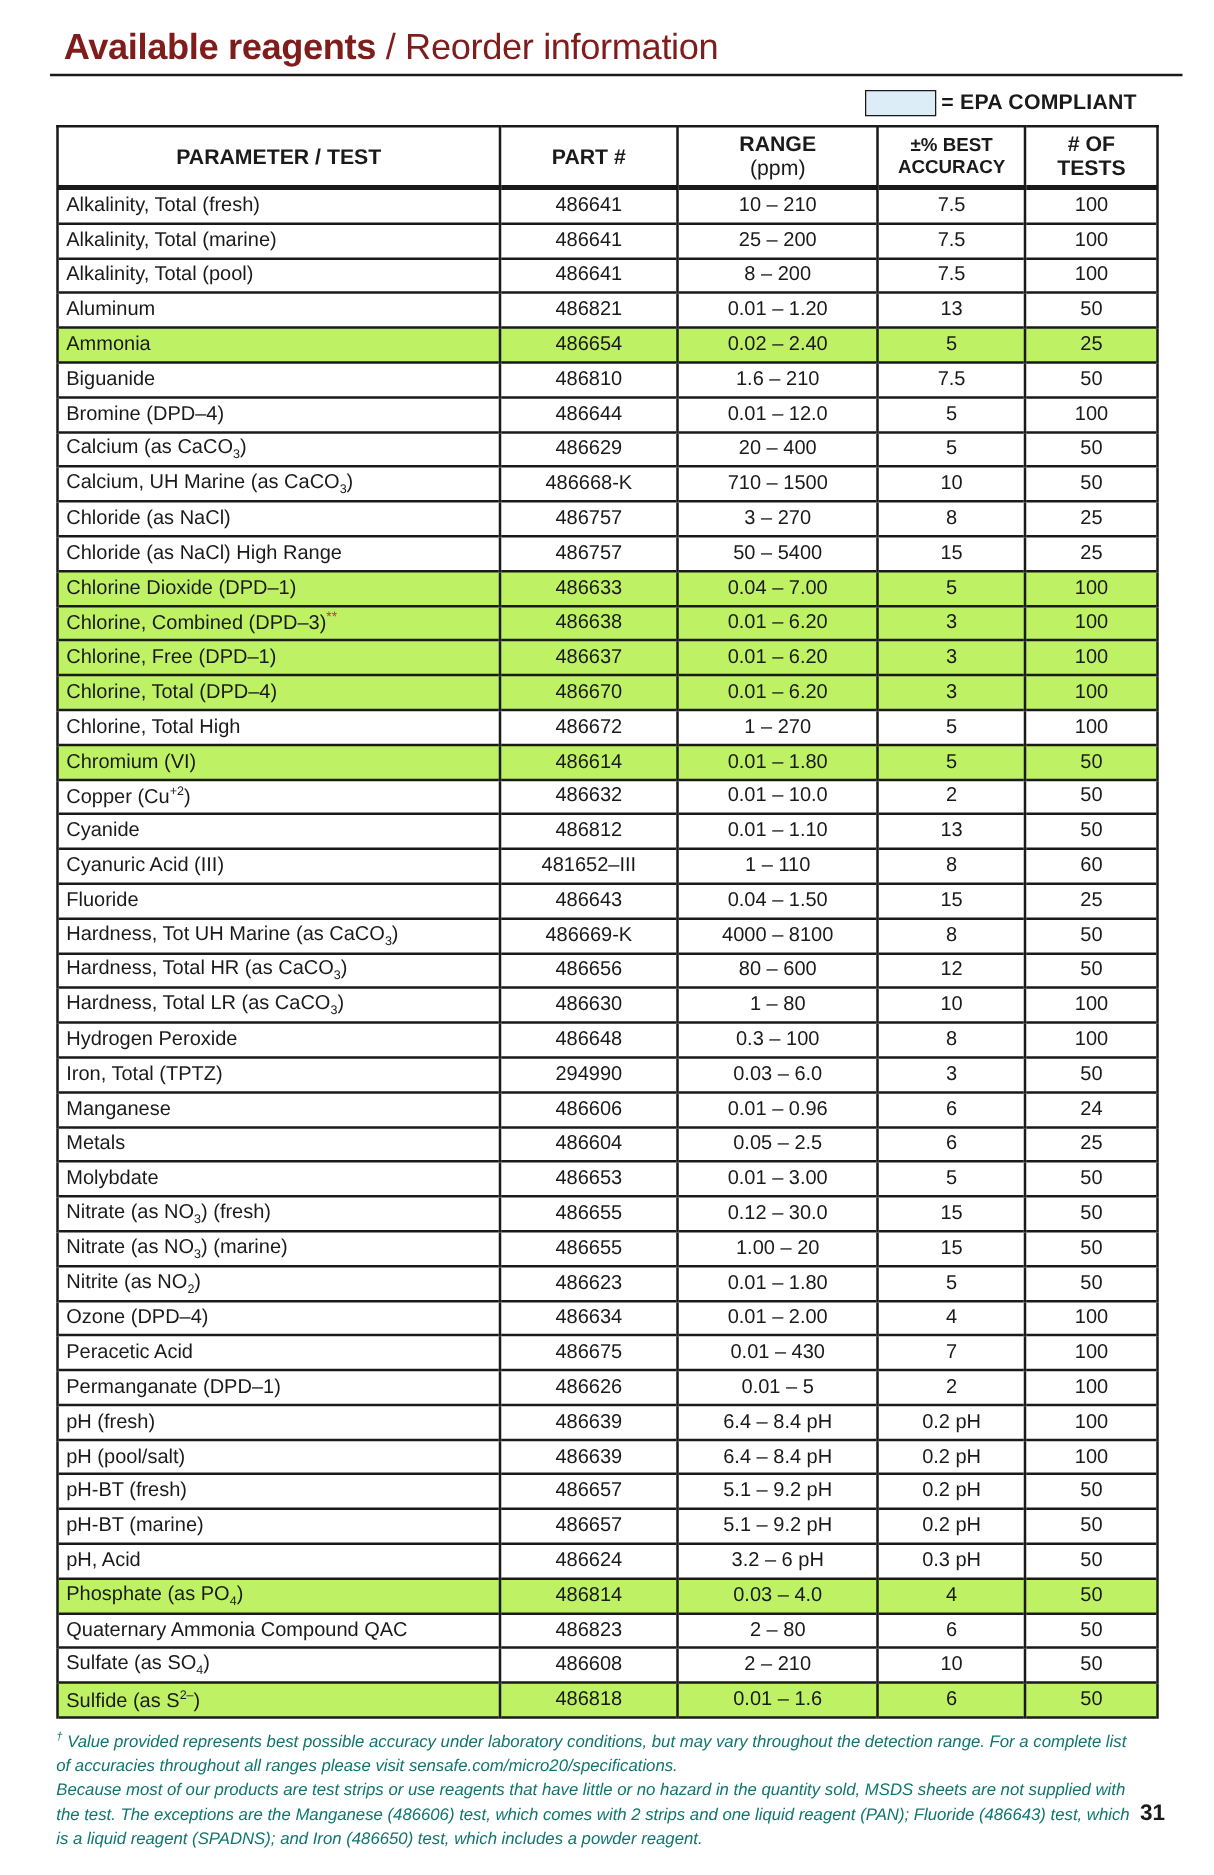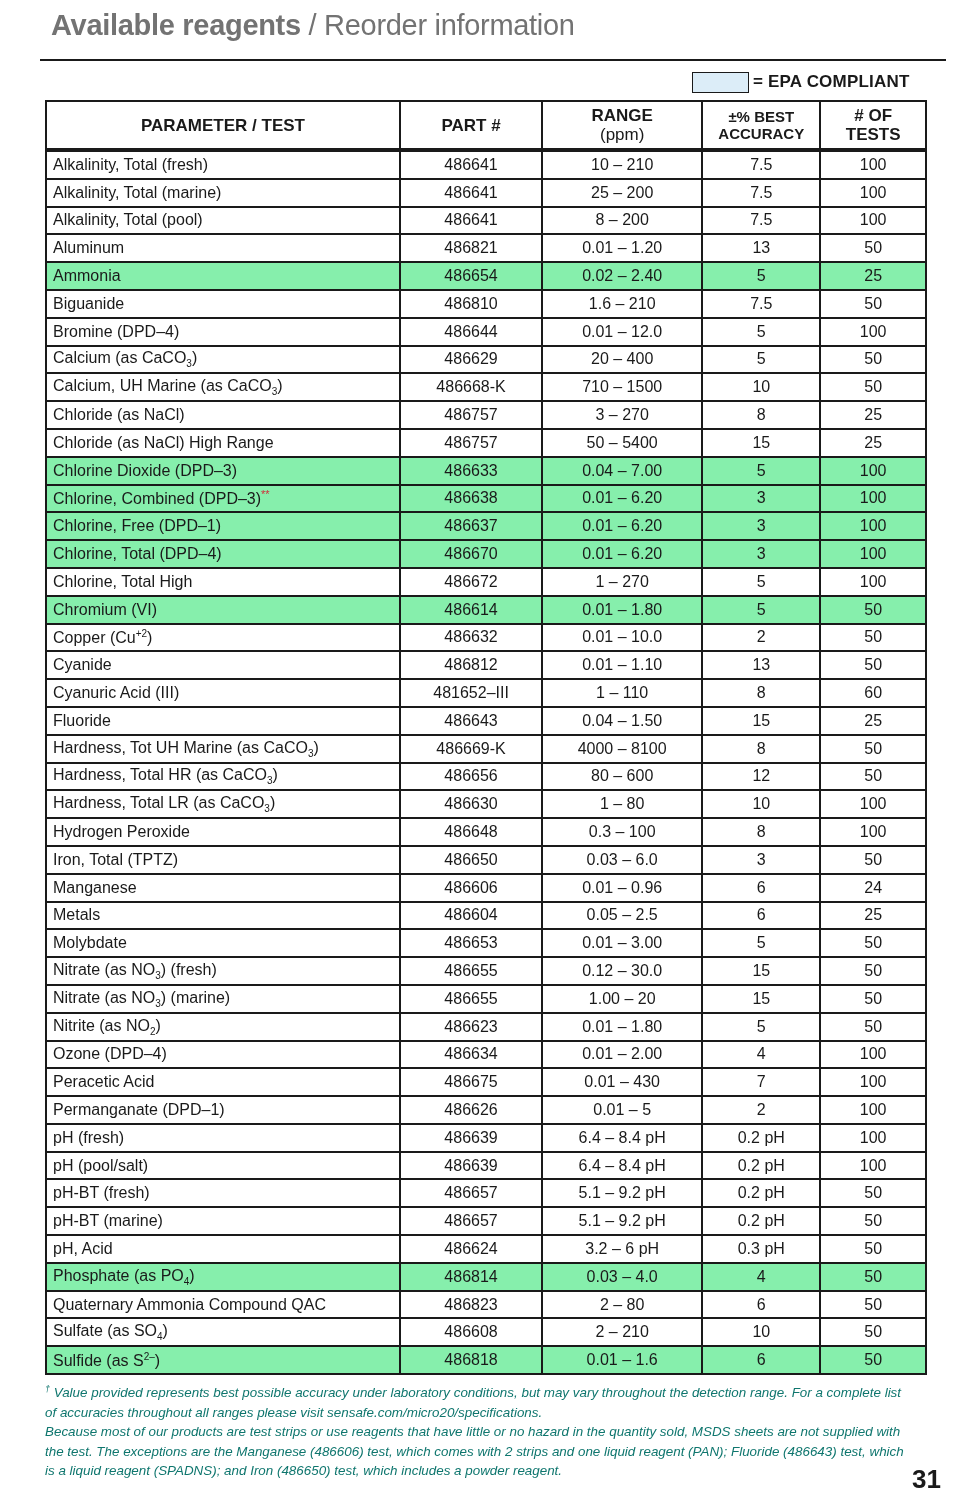--- a/index.html
+++ b/index.html
@@ -1,38 +1,38 @@
 <!DOCTYPE html>
 <html><head>
   <meta charset="utf-8">
   <style>
     html, body { margin: 0; padding: 0; background: #ffffff; }
     body { width: 971px; height: 1500px; position: relative; font-family: "Liberation Sans", sans-serif; color: #1a1a1a; overflow: hidden; }
-    .title { position: absolute; left: 51px; top: 9px; font-size: 29px; color: #737373; letter-spacing: -0.3px; white-space: nowrap; }
+    .title { position: absolute; left: 51px; top: 22px; font-size: 29px; color: #7f1d1d; letter-spacing: -0.3px; white-space: nowrap; }
     .title .bold { font-weight: bold; }
     .title-rule { position: absolute; left: 40px; top: 59px; width: 906px; height: 2px; background: #1a1a1a; }
     .legend { position: absolute; left: 692px; top: 70px; height: 24px; display: flex; align-items: center; }
     .legend .swatch { width: 57px; height: 21px; background: #dcedf8; border: 1.5px solid #1a1a1a; box-sizing: border-box; }
     .legend .label { margin-left: 4px; font-size: 17px; font-weight: bold; letter-spacing: 0.2px; }
     table.reagents { position: absolute; left: 45px; top: 100px; width: 882px; border-collapse: collapse; border: 2.5px solid #1a1a1a; }
     table.reagents th { font-weight: bold; font-size: 17px; text-align: center; border: 2px solid #1a1a1a; border-bottom: 4px solid #1a1a1a; height: 46px; padding: 0; line-height: 19px; }
     table.reagents td { font-size: 16px; height: 25.8px; padding: 0; border-left: 2px solid #1a1a1a; border-right: 2px solid #1a1a1a; border-top: 2px solid #1a1a1a; text-align: center; white-space: nowrap; }
     table.reagents td.param { text-align: left; padding-left: 6px; }
-    tr.epa td { background: #86efac; }
+    tr.epa td { background: #bef264; }
     .col-param { width: 354px; }
     .col-part { width: 142px; }
     .col-range { width: 160px; }
     .col-acc { width: 117px; }
     .col-tests { width: 105px; }
     .stars { color: #d0303a; font-size: 11px; vertical-align: super; }
     .sub { font-size: 10px; vertical-align: sub; }
     .sup { font-size: 10px; vertical-align: super; }
     .footnotes { position: absolute; left: 45px; top: 1380px; width: 870px; font-size: 13.4px; font-style: italic; line-height: 19.5px; color: #0f766e; }
     .footnotes .dagger { font-size: 9px; vertical-align: super; }
-    .page-num { position: absolute; left: 912px; top: 1440px; font-size: 26px; font-weight: bold; margin-top: 24px; }
+    .page-num { position: absolute; left: 912px; top: 1440px; font-size: 18px; font-weight: bold; }
   </style>
 </head>
 <body>
 
 <div class="title">
   <span class="bold">Available reagents</span><span> / Reorder information</span>
 </div>
 <div class="title-rule"></div>
 
 <div class="legend">
@@ -122,21 +122,21 @@
         <td>25</td>
       </tr>
       <tr>
         <td class="param"><span>Chloride (as NaCl) High Range</span></td>
         <td>486757</td>
         <td>50 – 5400</td>
         <td>15</td>
         <td>25</td>
       </tr>
       <tr class="epa">
-        <td class="param"><span>Chlorine Dioxide (DPD–3)</span></td>
+        <td class="param"><span>Chlorine Dioxide (DPD–1)</span></td>
         <td>486633</td>
         <td>0.04 – 7.00</td>
         <td>5</td>
         <td>100</td>
       </tr>
       <tr class="epa">
         <td class="param"><span>Chlorine, Combined (DPD–3)</span><span class="stars">**</span></td>
         <td>486638</td>
         <td>0.01 – 6.20</td>
         <td>3</td>
@@ -221,21 +221,21 @@
       </tr>
       <tr>
         <td class="param"><span>Hydrogen Peroxide</span></td>
         <td>486648</td>
         <td>0.3 – 100</td>
         <td>8</td>
         <td>100</td>
       </tr>
       <tr>
         <td class="param"><span>Iron, Total (TPTZ)</span></td>
-        <td>486650</td>
+        <td>294990</td>
         <td>0.03 – 6.0</td>
         <td>3</td>
         <td>50</td>
       </tr>
       <tr>
         <td class="param"><span>Manganese</span></td>
         <td>486606</td>
         <td>0.01 – 0.96</td>
         <td>6</td>
         <td>24</td>

